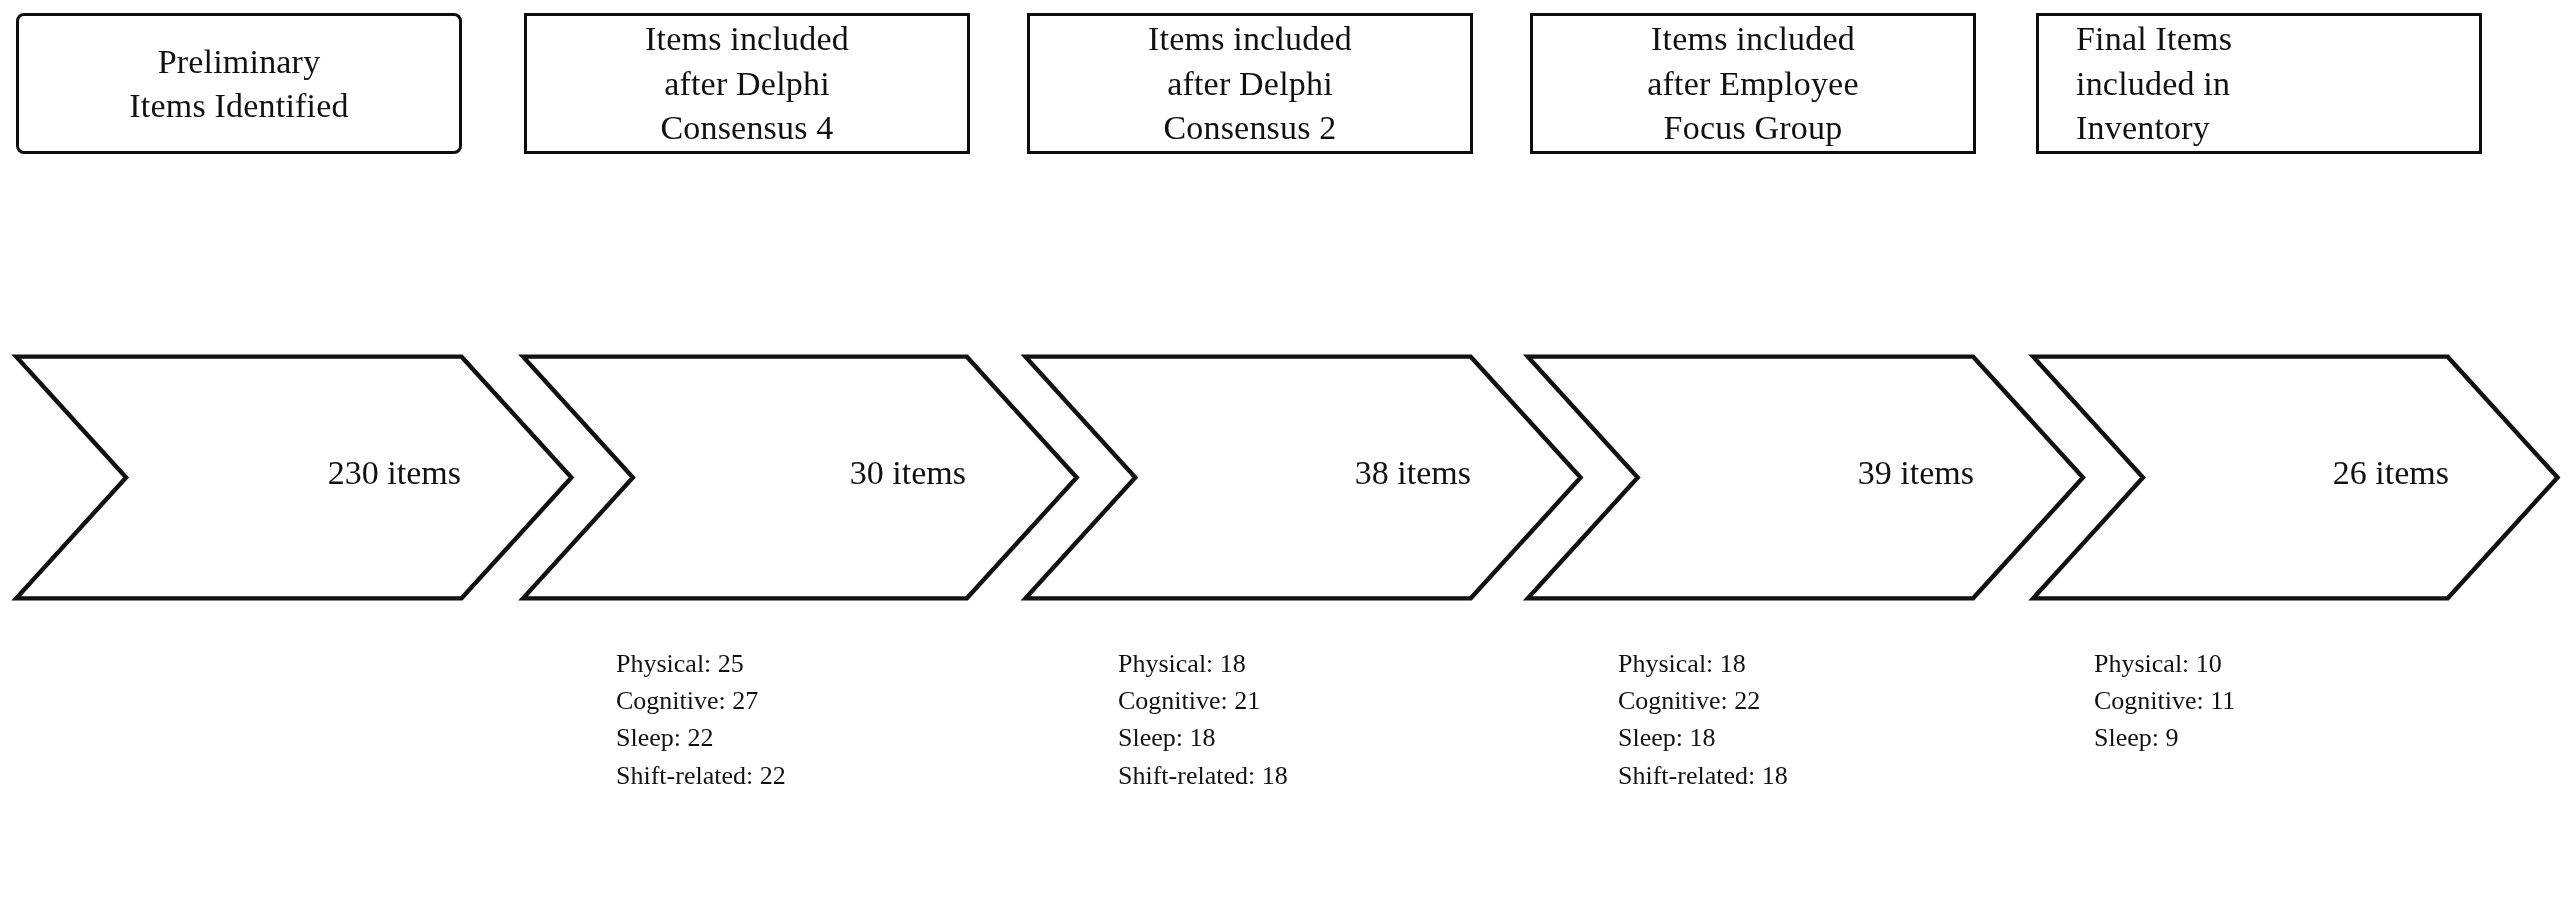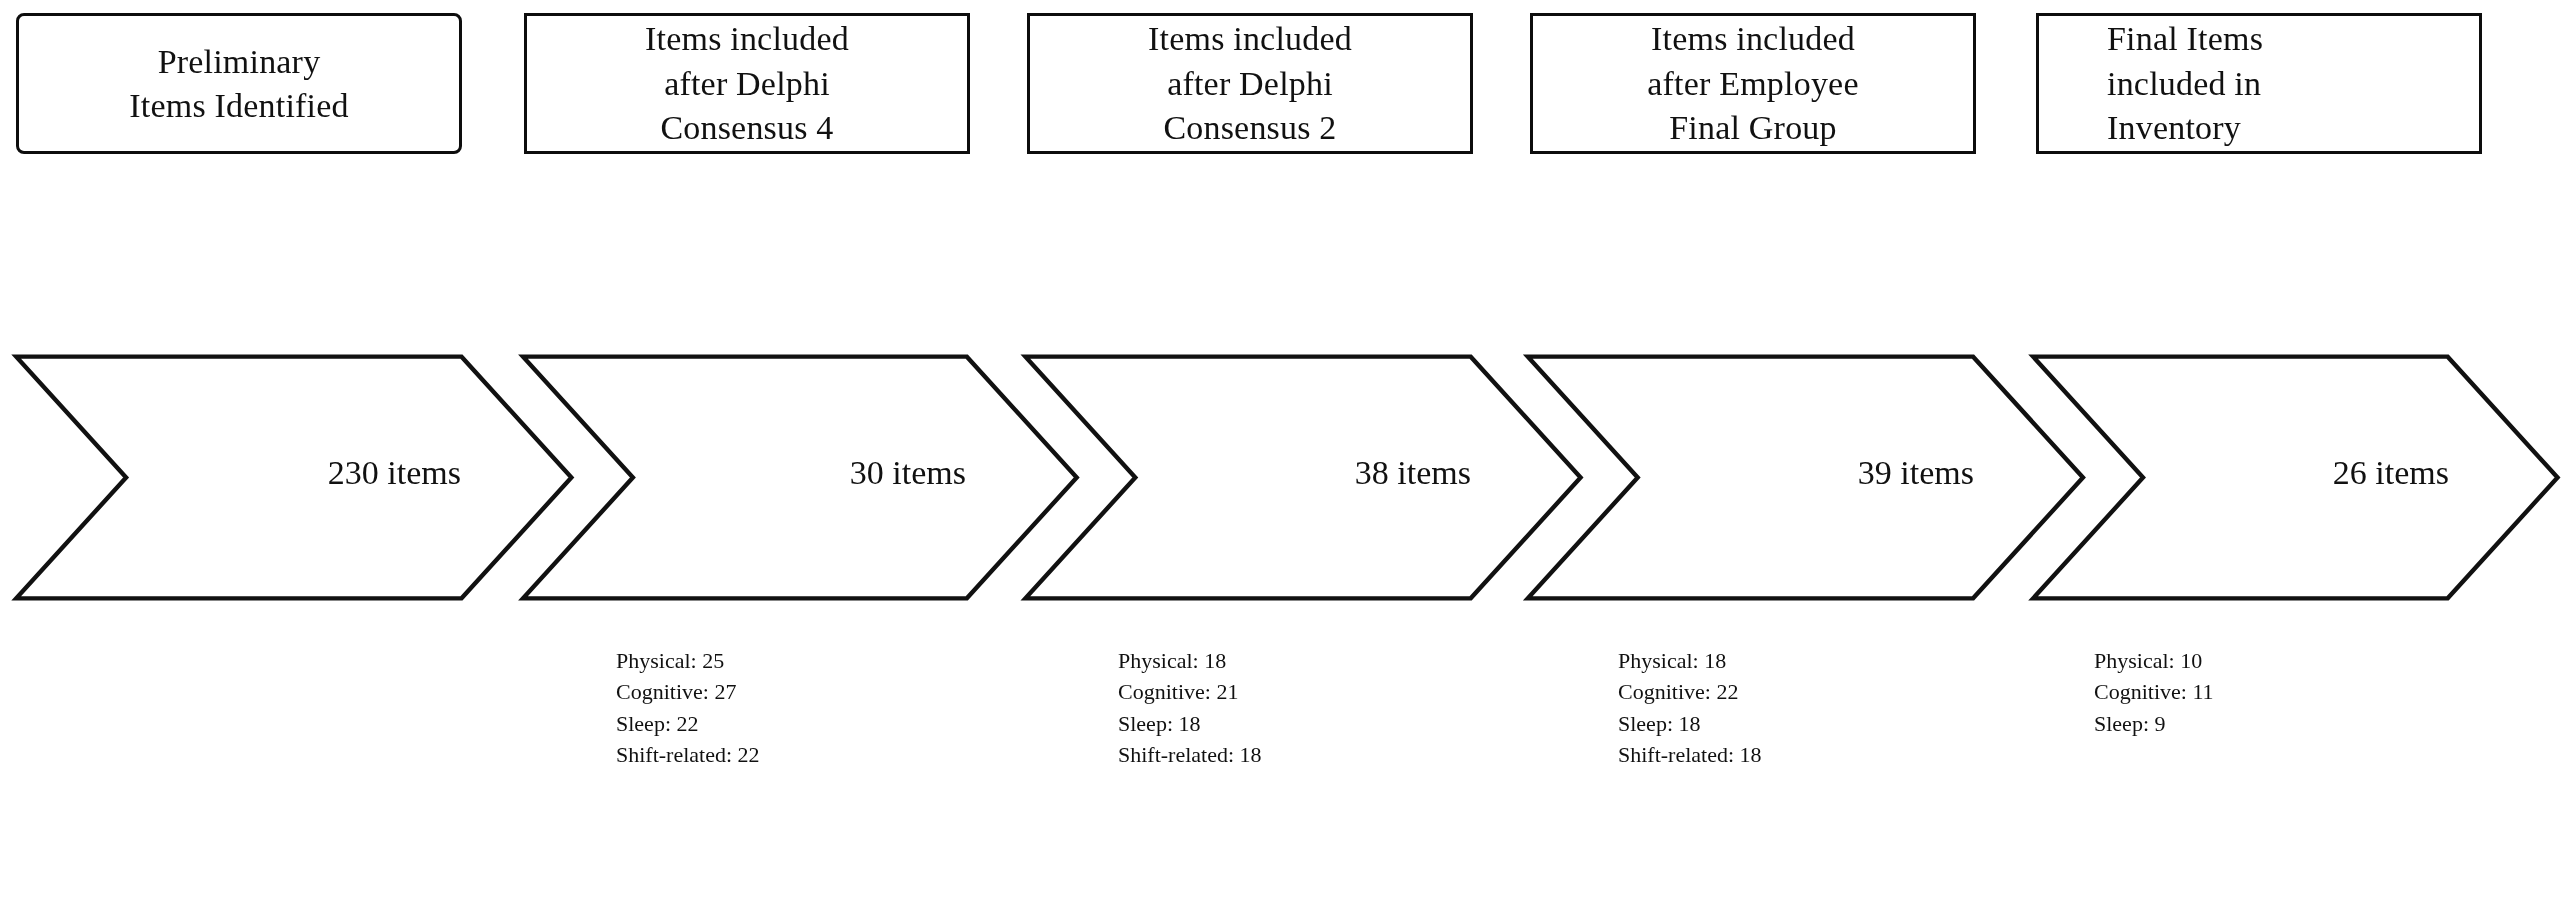--- a/index.html
+++ b/index.html
@@ -63,21 +63,21 @@
     text-align: right;
     font-size: 34px;
     white-space: nowrap;
     color: #111111;
   }
 
   
   .breakdown {
     position: absolute;
     top: 645px;
-    font-size: 22px;
+    font-size: 26px;
     line-height: 1.43;
     white-space: nowrap;
     color: #111111;
   }
   .breakdown .bl { display: block; }
 </style>
 </head>
 <body>
 
 <div id="stage">
@@ -95,24 +95,24 @@
 
   <div class="stage-box" style="left:1027px; top:13.2px; width:446px; height:141px;">
     <span class="ln">Items included</span>
     <span class="ln">after Delphi</span>
     <span class="ln">Consensus 2</span>
   </div>
 
   <div class="stage-box" style="left:1530px; top:13.2px; width:446px; height:141px;">
     <span class="ln">Items included</span>
     <span class="ln">after Employee</span>
-    <span class="ln">Final Group</span>
+    <span class="ln">Focus Group</span>
   </div>
 
-  <div class="stage-box" style="left:2036px; top:13.2px; width:446px; height:141px; align-items:flex-start; padding-left:68px;">
+  <div class="stage-box" style="left:2036px; top:13.2px; width:446px; height:141px; align-items:flex-start; padding-left:37px;">
     <span class="ln">Final Items</span>
     <span class="ln">included in</span>
     <span class="ln">Inventory</span>
   </div>
 
   <div id="chevron-band">
     <svg viewBox="0 0 3513 340" xmlns="http://www.w3.org/2000/svg" aria-hidden="true">
 
       <path class="chev-path" d="M 20 5 L 628 5 L 778 170 L 628 335 L 20 335 L 170 170 Z"></path>
 

